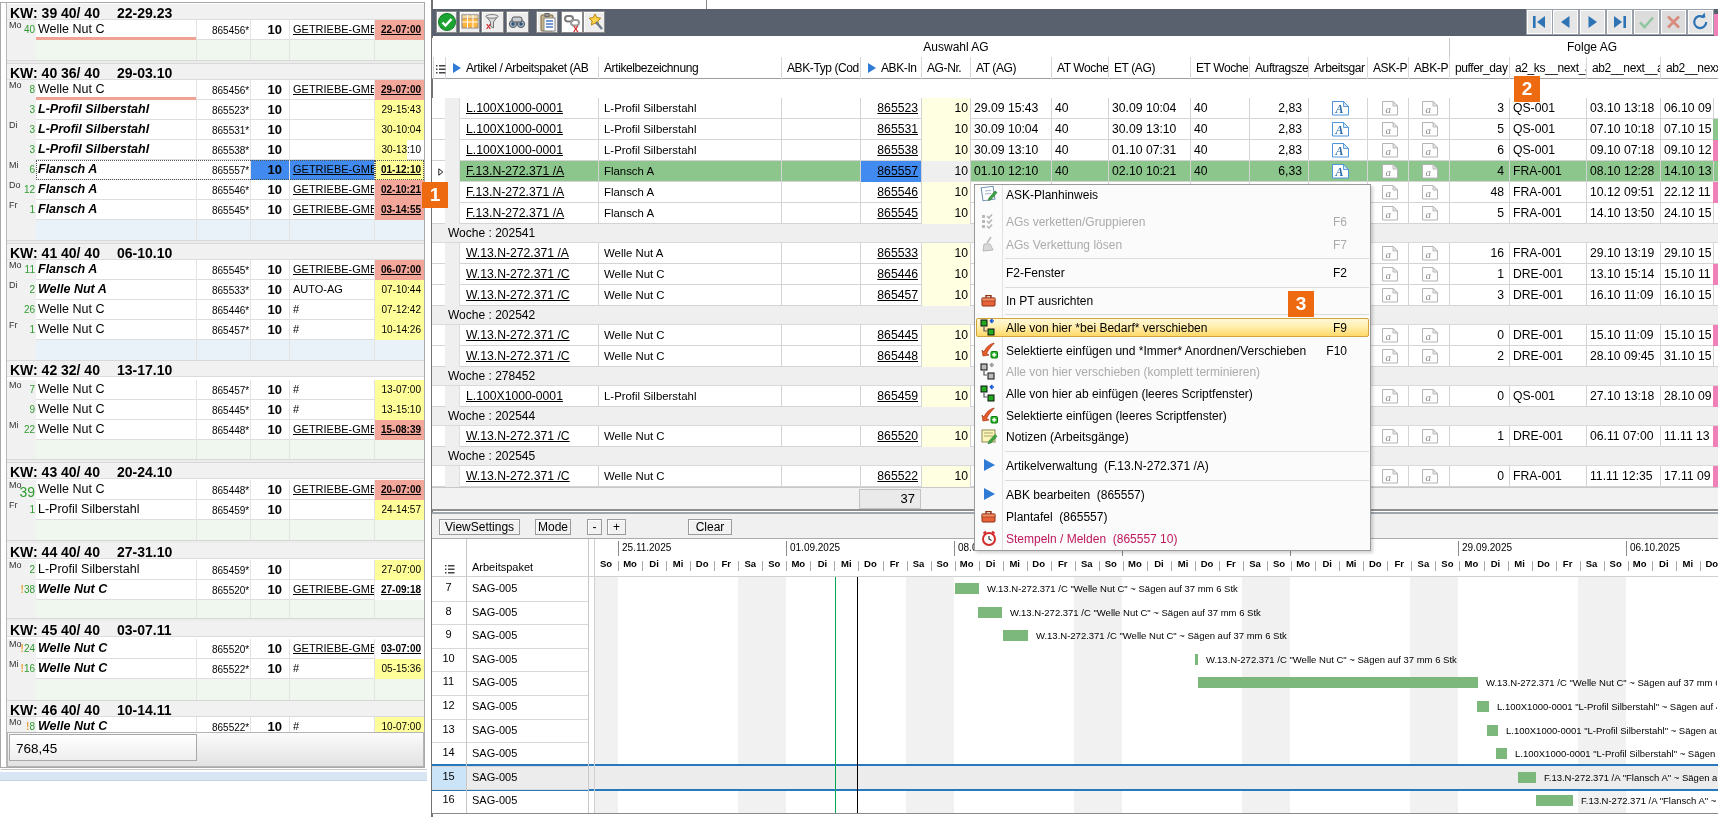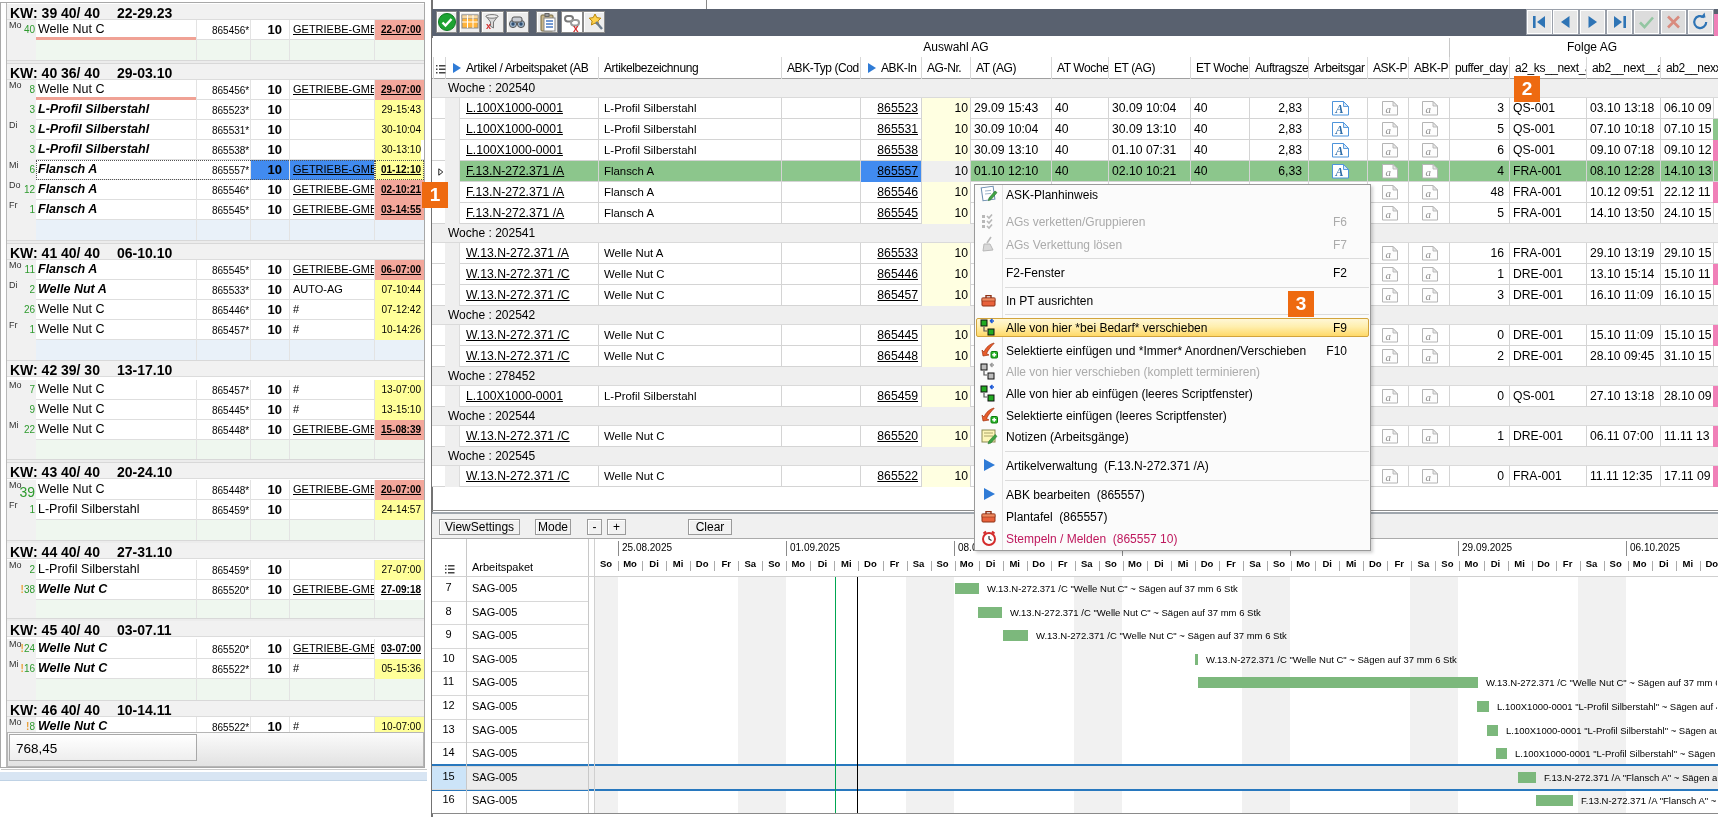--- a/index.html
+++ b/index.html
@@ -127,21 +127,21 @@
 <div class="ab" style="left:282px;top:0;width:1px;height:20px;background:#E3E3E3"></div>
 <div class="ab" style="left:367px;top:0;width:1px;height:20px;background:#E3E3E3"></div>
 <span class="ab nw bi" style="left:31px;top:2px;width:157px">L-Profil Silberstahl</span>
 <span class="ab" style="left:205px;top:5px;font-size:10px">865538*</span>
 
 <div class="ab" style="left:244px;top:0;width:38px;height:20px;"></div>
 <span class="ab r b" style="left:244px;top:2px;width:31px;font-size:13px">10</span>
 <div class="ab nw" style="left:283px;top:0;width:84px;height:20px;">
         <span class="ab " style="left:3px;top:3px;font-size:11px"></span>
       </div>
-<div class="ab" style="left:368px;top:0;width:46px;height:20px;background:#FFFF99;">
+<div class="ab" style="left:368px;top:0;width:32px;height:20px;background:#FFFF99;">
         <span class="ab r" style="left:0;top:4px;width:46px;font-size:10px;">30-13:10</span>
       </div>
 </div>
 <div class="ab" style="left:7px;top:160px;width:417px;height:20px;background:#fff;border-bottom:1px solid #DEDEDE;font-size:12.5px">
 <div class="ab" style="left:0;top:0;width:29px;height:20px;background:#F1F1F1"></div>
 <span class="ab" style="left:2px;top:0px;font-size:9px;color:#333">Mi</span>
 <span class="ab r" style="left:6px;top:4px;width:22px;font-size:10px;color:#2E9B2E">6</span>
 <div class="ab" style="left:189px;top:0;width:1px;height:20px;background:#E3E3E3"></div>
 <div class="ab" style="left:243px;top:0;width:1px;height:20px;background:#E3E3E3"></div>
 <div class="ab" style="left:282px;top:0;width:1px;height:20px;background:#E3E3E3"></div>
@@ -294,21 +294,21 @@
 <div class="ab" style="left:7px;top:340px;width:417px;height:20px;background:#E9F1F9">
       <div class="ab" style="left:0;top:0;width:29px;height:20px;background:#F1F1F1"></div>
       <div class="ab" style="left:189px;top:0;width:1px;height:20px;background:#E3E3E3"></div>
       <div class="ab" style="left:243px;top:0;width:1px;height:20px;background:#E3E3E3"></div>
       <div class="ab" style="left:282px;top:0;width:1px;height:20px;background:#E3E3E3"></div>
       <div class="ab" style="left:367px;top:0;width:1px;height:20px;background:#E3E3E3"></div>
     </div>
 <div class="ab" style="left:7px;top:360px;width:417px;height:4px;background:#ECECEC;border-top:1px solid #D8D8D8;border-bottom:1px solid #D8D8D8"></div>
 <div class="ab" style="left:7px;top:361px;width:417px;height:16px;background:#F1F1F1;border-bottom:1px solid #DCDCDC;font-size:14px;font-weight:bold">
       <span class="ab" style="left:3px;top:1px">KW: 42</span>
-      <span class="ab" style="left:54px;top:1px">39/ 30</span>
+      <span class="ab" style="left:54px;top:1px">32/ 40</span>
       <span class="ab" style="left:110px;top:1px">13-17.10</span>
     </div>
 <div class="ab" style="left:7px;top:380px;width:417px;height:20px;background:#fff;border-bottom:1px solid #DEDEDE;font-size:12.5px">
 <div class="ab" style="left:0;top:0;width:29px;height:20px;background:#F1F1F1"></div>
 <span class="ab" style="left:2px;top:0px;font-size:9px;color:#333">Mo</span>
 <span class="ab r" style="left:6px;top:4px;width:22px;font-size:10px;color:#2E9B2E">7</span>
 <div class="ab" style="left:189px;top:0;width:1px;height:20px;background:#E3E3E3"></div>
 <div class="ab" style="left:243px;top:0;width:1px;height:20px;background:#E3E3E3"></div>
 <div class="ab" style="left:282px;top:0;width:1px;height:20px;background:#E3E3E3"></div>
 <div class="ab" style="left:367px;top:0;width:1px;height:20px;background:#E3E3E3"></div>
@@ -694,23 +694,20 @@
 <span class="ab nw" style="left:1234px;top:4px;width:53px">ab2__nexx</span>
 </div>
 <svg class="ab" style="left:5px;top:64px" width="10" height="11">
       <rect x="0" y="1.0" width="1.5" height="1.5" fill="#444"></rect>
       <rect x="3" y="1.0" width="6.5" height="1.5" fill="#444"></rect>
       <rect x="0" y="4.5" width="1.5" height="1.5" fill="#444"></rect>
       <rect x="3" y="4.5" width="6.5" height="1.5" fill="#444"></rect>
       <rect x="0" y="8.0" width="1.5" height="1.5" fill="#444"></rect>
       <rect x="3" y="8.0" width="6.5" height="1.5" fill="#444"></rect>
     </svg>
-<div class="ab" style="left:1px;top:79px;width:1286px;height:19px;background:#EFEFEF;border-bottom:1px solid #DADADA;font-size:12px">
-      <span class="ab" style="left:16px;top:2px">Woche : 202540</span>
-    </div>
 <div class="ab" style="left:1px;top:98px;width:1286px;height:21px;background:#fff;border-bottom:1px solid #D4D4D4;font-size:12.2px">
 <div class="ab" style="left:13px;top:0;width:1px;height:21px;background:#D4D4D4"></div>
       <div class="ab" style="left:166px;top:0;width:1px;height:21px;background:#D4D4D4"></div>
       <div class="ab" style="left:349px;top:0;width:1px;height:21px;background:#D4D4D4"></div>
       <div class="ab" style="left:428px;top:0;width:1px;height:21px;background:#D4D4D4"></div>
       <div class="ab" style="left:489px;top:0;width:1px;height:21px;background:#D4D4D4"></div>
       <div class="ab" style="left:538px;top:0;width:1px;height:21px;background:#D4D4D4"></div>
       <div class="ab" style="left:619px;top:0;width:1px;height:21px;background:#D4D4D4"></div>
       <div class="ab" style="left:676px;top:0;width:1px;height:21px;background:#D4D4D4"></div>
       <div class="ab" style="left:758px;top:0;width:1px;height:21px;background:#D4D4D4"></div>
@@ -1425,20 +1422,24 @@
           <path d="M0.5 0.5h10.5l4.5 4.5v9h-15z" fill="#FDFDFD" stroke="#B4B4B4"></path>
           <path d="M11 0.5l4.5 4.5h-4.5z" fill="#E8E8E8" stroke="#B4B4B4" stroke-width="0.9"></path>
           <text x="3.5" y="11.5" font-size="11" font-style="italic" font-family="Liberation Serif" fill="#8C8C8C">a</text>
         </svg></div>
 <span class="ab r" style="left:1017px;top:3px;width:55px">0</span>
 <span class="ab nw" style="left:1081px;top:3px;width:72px">FRA-001</span>
 <span class="ab nw" style="left:1158px;top:3px;width:69px">11.11 12:35</span>
 <span class="ab nw" style="left:1232px;top:3px;width:49px">17.11 09</span>
 <div class="ab" style="left:1281px;top:0;width:6px;height:21px;background:#F080B8"></div>
 </div>
+<div class="ab" style="left:1px;top:487px;width:1286px;height:23px;background:#F2F2F2;border-top:1px solid #C8C8C8;border-bottom:1px solid #909090;font-size:13px">
+      <div class="ab" style="left:427px;top:1px;width:62px;height:20px;background:#EAEAEA;border:1px solid #C4C4C4"></div>
+      <span class="ab r" style="left:428px;top:3px;width:55px">37</span>
+    </div>
 <div class="ab" style="left:1px;top:510px;width:1286px;height:1px;background:#8B8B8B"></div>
 <div class="ab" style="left:1px;top:512px;width:1286px;height:2px;background:#9FA6AD"></div>
 <div class="ab" style="left:1px;top:514px;width:1286px;height:25px;background:#F0F0F0;border-bottom:1px solid #ABABAB"></div>
 <div class="ab c" style="left:8px;top:519px;width:81px;height:16px;background:#F2F2F2;border:1px solid #9A9A9A;box-shadow:inset 1px 1px 0 #fff;font-size:12px;line-height:14px">ViewSettings</div>
 <div class="ab c" style="left:104px;top:519px;width:36px;height:16px;background:#F2F2F2;border:1px solid #9A9A9A;box-shadow:inset 1px 1px 0 #fff;font-size:12px;line-height:14px">Mode</div>
 <div class="ab c" style="left:156px;top:519px;width:15px;height:16px;background:#F2F2F2;border:1px solid #9A9A9A;box-shadow:inset 1px 1px 0 #fff;font-size:12px;line-height:14px">-</div>
 <div class="ab c" style="left:176px;top:519px;width:19px;height:16px;background:#F2F2F2;border:1px solid #9A9A9A;box-shadow:inset 1px 1px 0 #fff;font-size:12px;line-height:14px">+</div>
 <div class="ab c" style="left:257px;top:519px;width:44px;height:16px;background:#F2F2F2;border:1px solid #9A9A9A;box-shadow:inset 1px 1px 0 #fff;font-size:12px;line-height:14px">Clear</div>
 <div class="ab" style="left:1px;top:539px;width:1286px;height:274px;background:#fff"></div>
 <div class="ab" style="left:163px;top:577px;width:24px;height:236px;background:#F1F1F1"></div>
@@ -1469,21 +1470,21 @@
 <svg class="ab" style="left:14px;top:564px" width="10" height="11">
       <rect x="0" y="1.0" width="1.5" height="1.5" fill="#444"></rect>
       <rect x="3" y="1.0" width="6.5" height="1.5" fill="#444"></rect>
       <rect x="0" y="4.5" width="1.5" height="1.5" fill="#444"></rect>
       <rect x="3" y="4.5" width="6.5" height="1.5" fill="#444"></rect>
       <rect x="0" y="8.0" width="1.5" height="1.5" fill="#444"></rect>
       <rect x="3" y="8.0" width="6.5" height="1.5" fill="#444"></rect>
     </svg>
 <span class="ab" style="left:41px;top:561px;font-size:11px">Arbeitspaket</span>
 <div class="ab" style="left:187px;top:541px;width:1px;height:15px;background:#8A8A8A"></div>
-<span class="ab" style="left:191px;top:542px;font-size:10px">25.08.2025</span>
+<span class="ab" style="left:191px;top:542px;font-size:10px">25.11.2025</span>
 <div class="ab" style="left:355px;top:541px;width:1px;height:15px;background:#8A8A8A"></div>
 <span class="ab" style="left:359px;top:542px;font-size:10px">01.09.2025</span>
 <div class="ab" style="left:523px;top:541px;width:1px;height:15px;background:#8A8A8A"></div>
 <span class="ab" style="left:527px;top:542px;font-size:10px">08.09.2025</span>
 <div class="ab" style="left:691px;top:541px;width:1px;height:15px;background:#8A8A8A"></div>
 <span class="ab" style="left:695px;top:542px;font-size:10px">15.09.2025</span>
 <div class="ab" style="left:859px;top:541px;width:1px;height:15px;background:#8A8A8A"></div>
 <span class="ab" style="left:863px;top:542px;font-size:10px">22.09.2025</span>
 <div class="ab" style="left:1027px;top:541px;width:1px;height:15px;background:#8A8A8A"></div>
 <span class="ab" style="left:1031px;top:542px;font-size:10px">29.09.2025</span>

